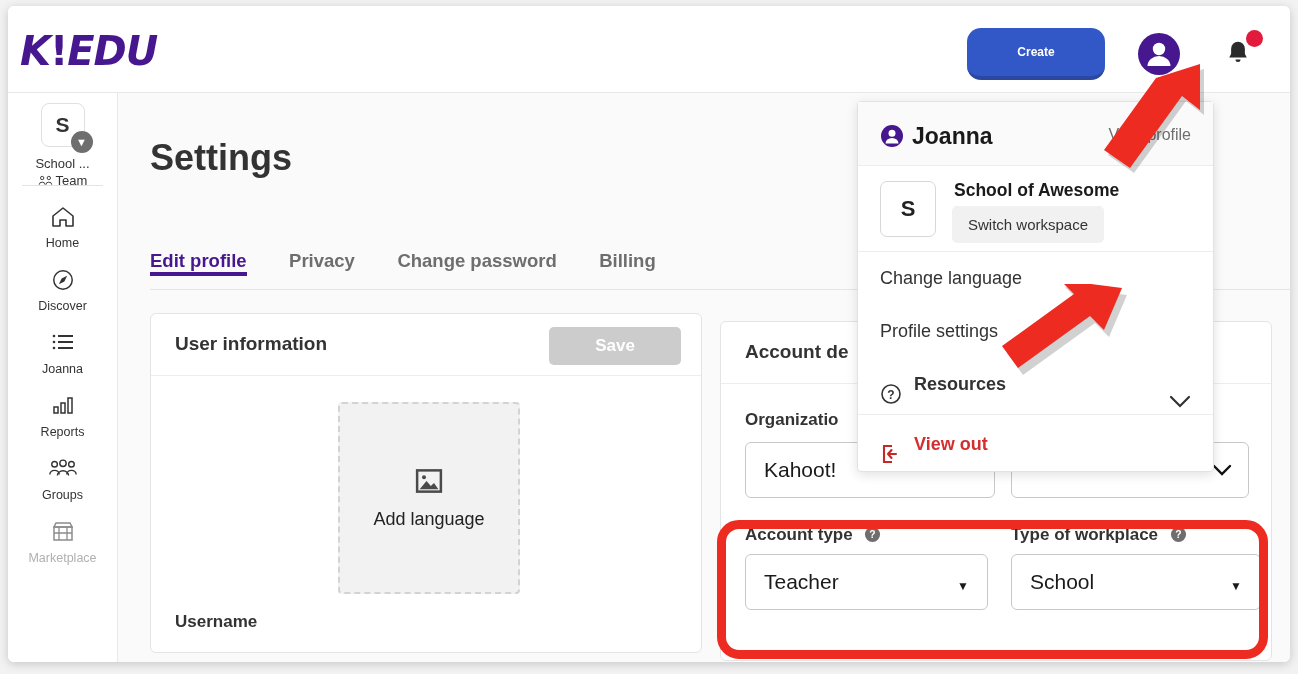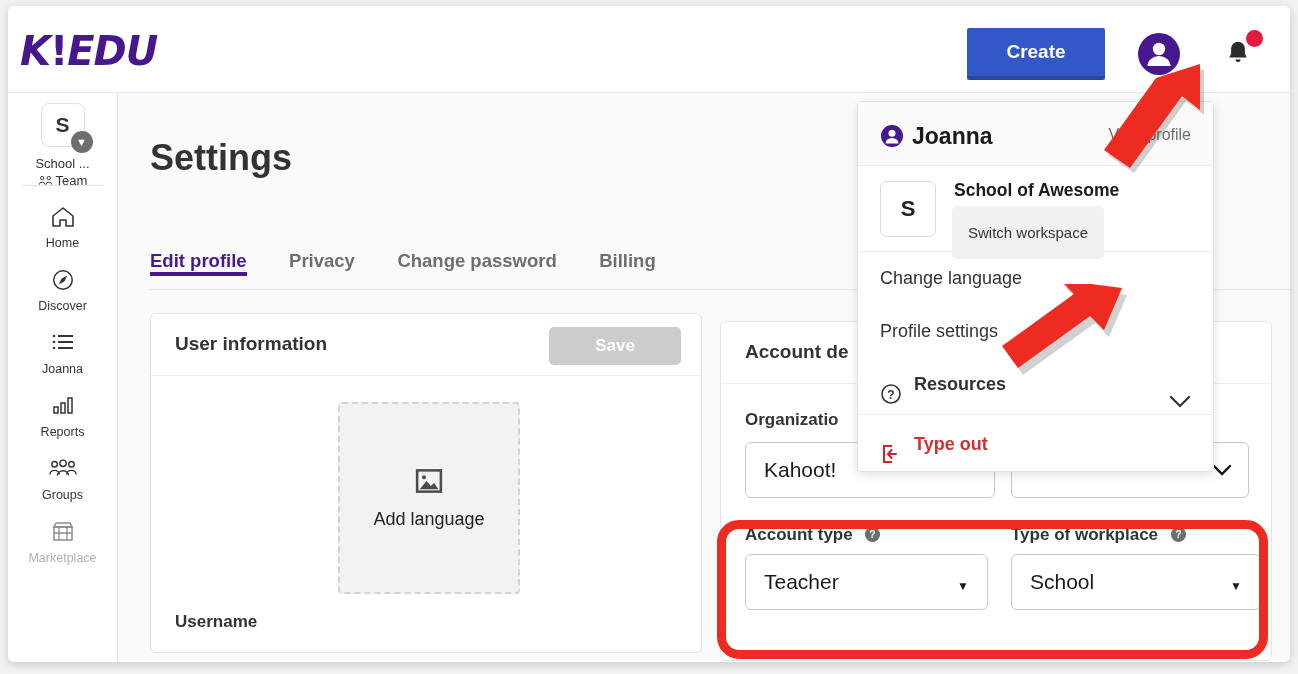--- a/index.html
+++ b/index.html
@@ -49,23 +49,23 @@
 
   .create-btn {
     position: absolute;
     right: 185px;
     top: 22px;
     width: 138px;
     height: 52px;
     background: #3258c8;
     border: none;
     border-bottom: 4px solid #2a489f;
-    border-radius: 2px;
+    border-radius: 14px;
     color: #ffffff;
-    font-size: 19px;
+    font-size: 12px;
     font-weight: bold;
     font-family: "Liberation Sans", sans-serif;
     cursor: pointer;
   }
 
   .avatar-btn {
     position: absolute;
     right: 110px;
     top: 27px;
     width: 42px;
@@ -325,21 +325,21 @@
     font-weight: bold;
     color: #1a1a1a;
   }
   .switch-ws {
     position: absolute;
     left: 94px;
     top: 40px;
     background: #f1f1f1;
     border: none;
     border-radius: 5px;
-    padding: 18px 16px;
+    padding: 10px 16px;
     font-size: 15px;
     color: #333;
     font-family: "Liberation Sans", sans-serif;
     cursor: pointer;
   }
   .menu-item {
     position: relative;
     height: 53px;
     line-height: 53px;
     padding-left: 22px;
@@ -600,21 +600,21 @@
 
     <div class="menu-sep"></div>
 
     <div class="menu-item with-icon signout">
       <span class="mi-icon">
         <svg width="22" height="22" viewBox="0 0 22 22">
           <path d="M12 3 H4 V19 H12" fill="none" stroke="#c62828" stroke-width="2.1"></path>
           <path d="M16 11 H8 M11.5 7 L8 11 L11.5 15" fill="none" stroke="#c62828" stroke-width="2.1" stroke-linecap="round" stroke-linejoin="round"></path>
         </svg>
       </span>
-      <span>Type out</span>
+      <span>View out</span>
     </div>
   </div>
 
   <div class="anno-box"></div>
 
   <svg class="arrow arrow-1" width="110" height="115" viewBox="0 0 110 115">
     <g transform="translate(3,3)">
       <path d="M96 0 L96 46 L78 32 L26 104 L0 86 L52 14 Z" fill="#000000" opacity="0.18" transform="translate(4,5)"></path>
       <path d="M96 0 L96 46 L78 32 L26 104 L0 86 L52 14 Z" fill="#ee2b20"></path>
     </g>

